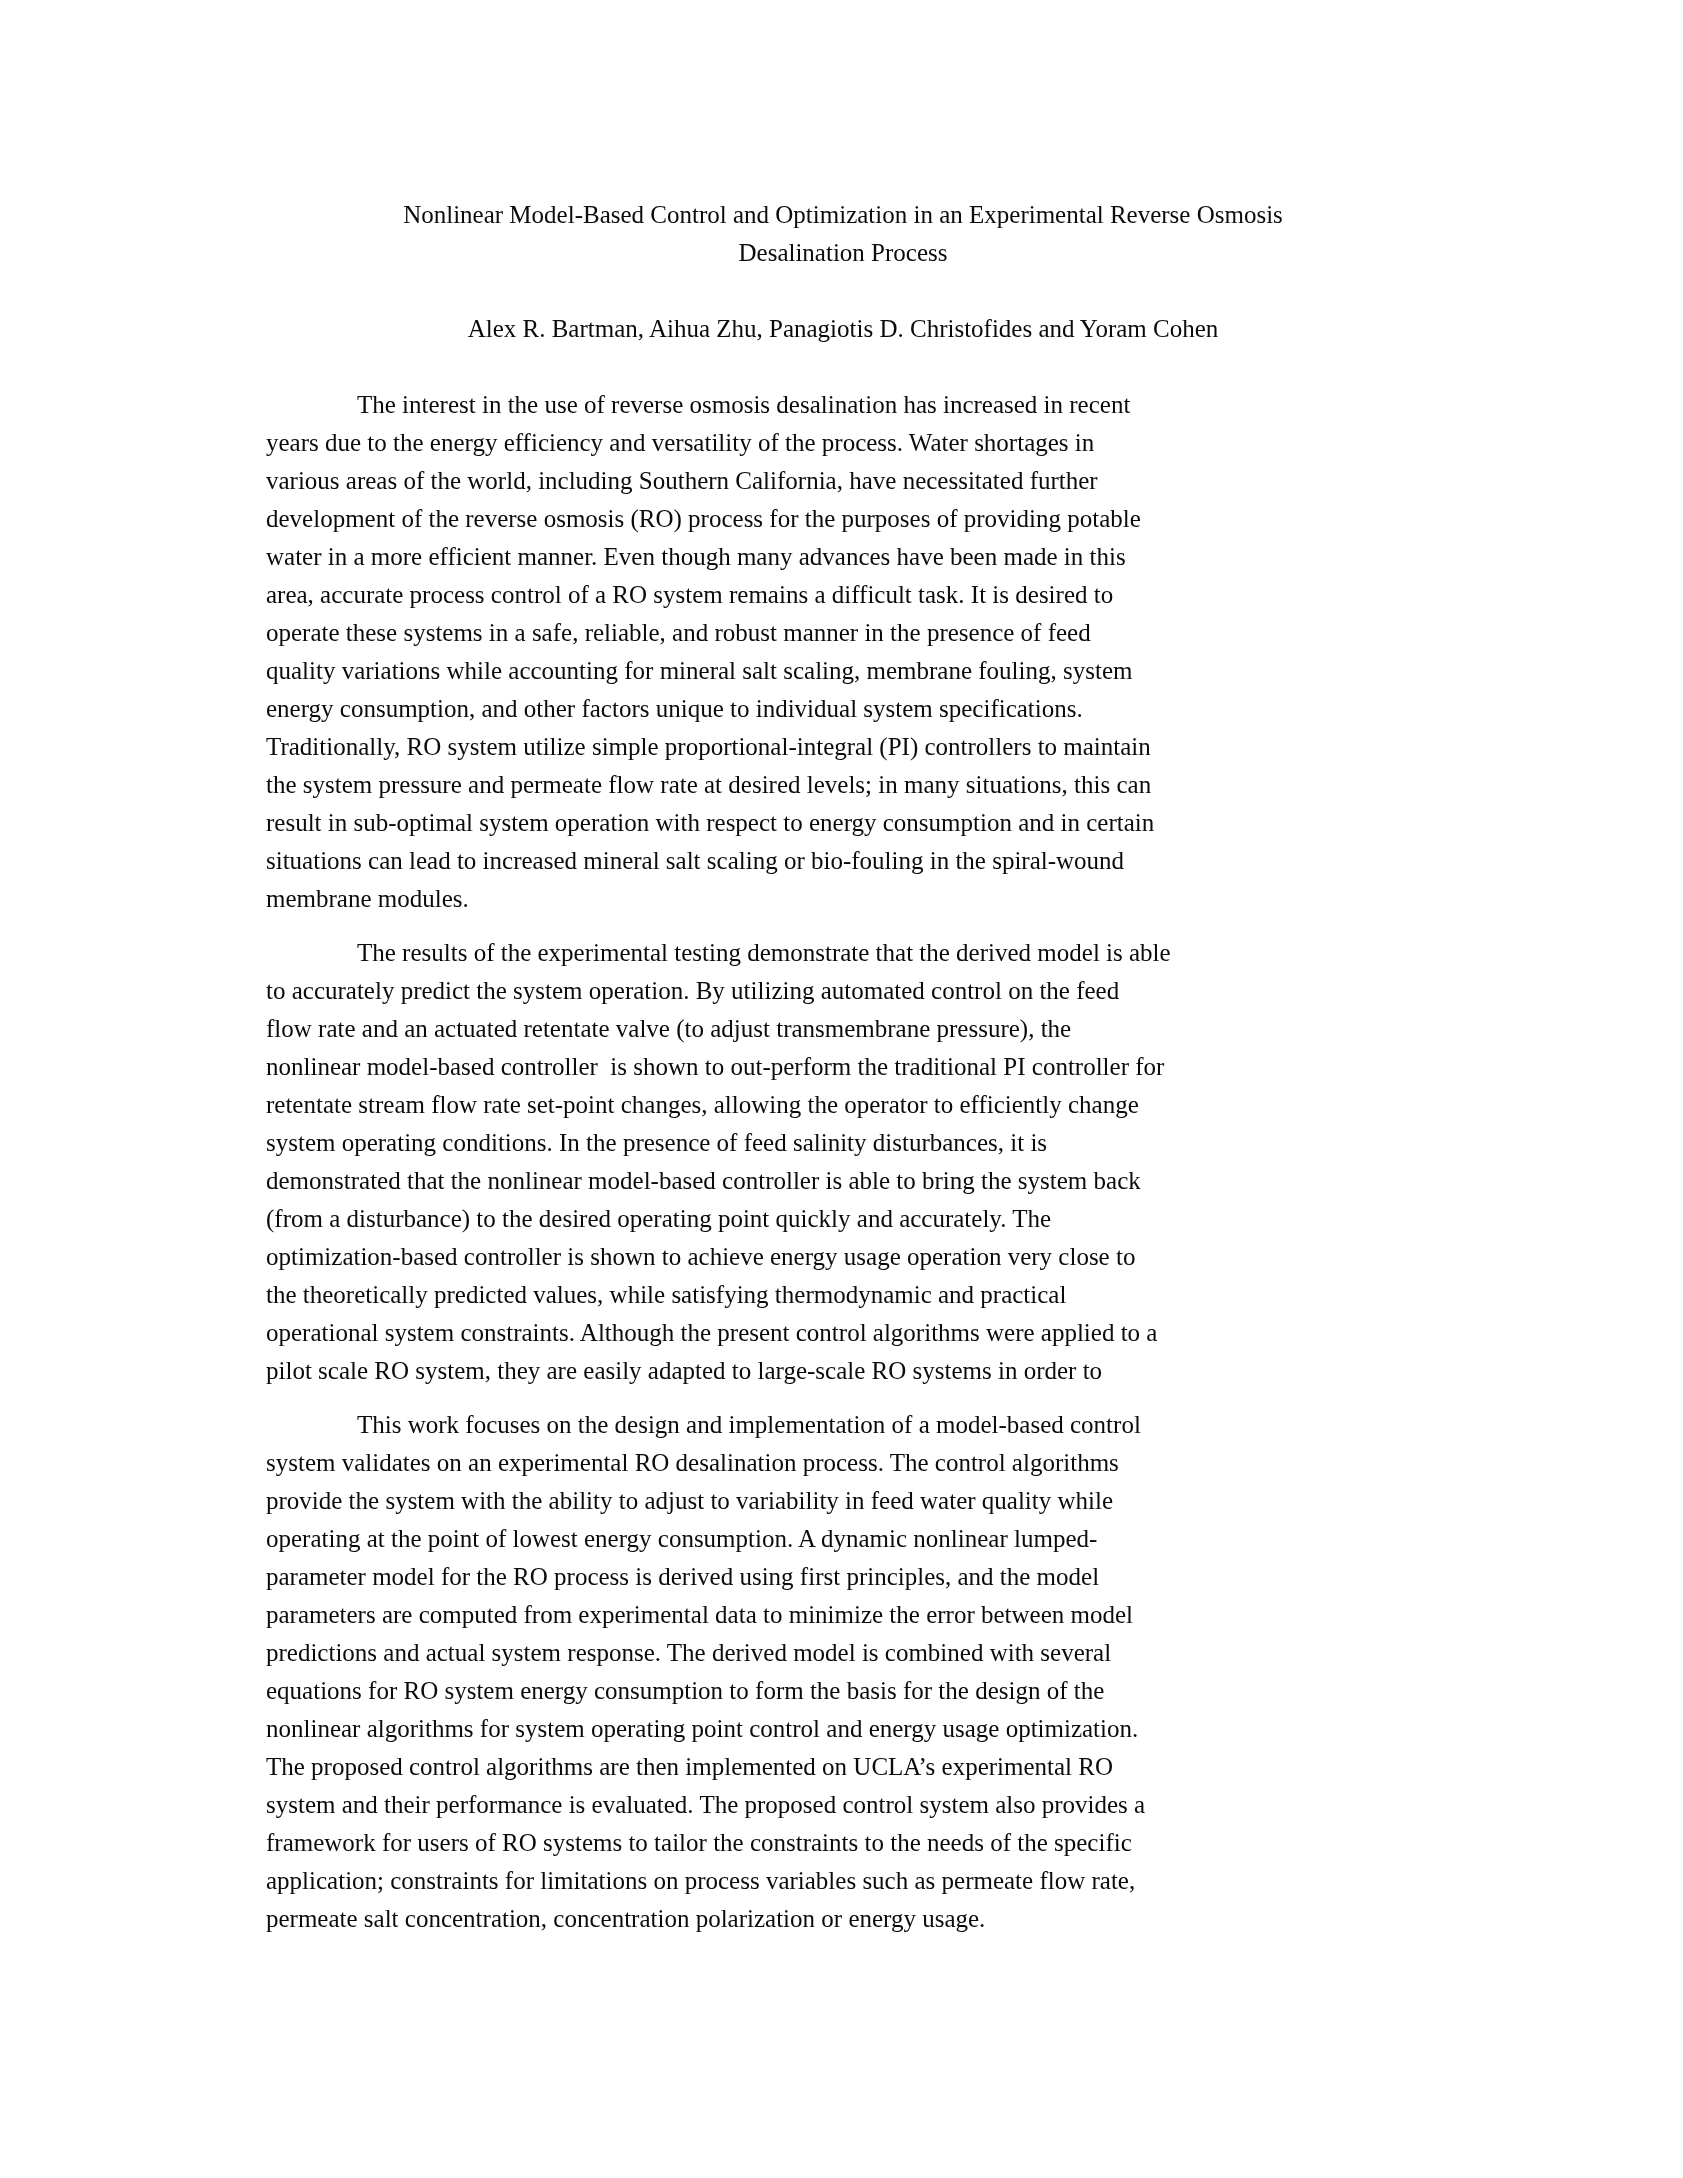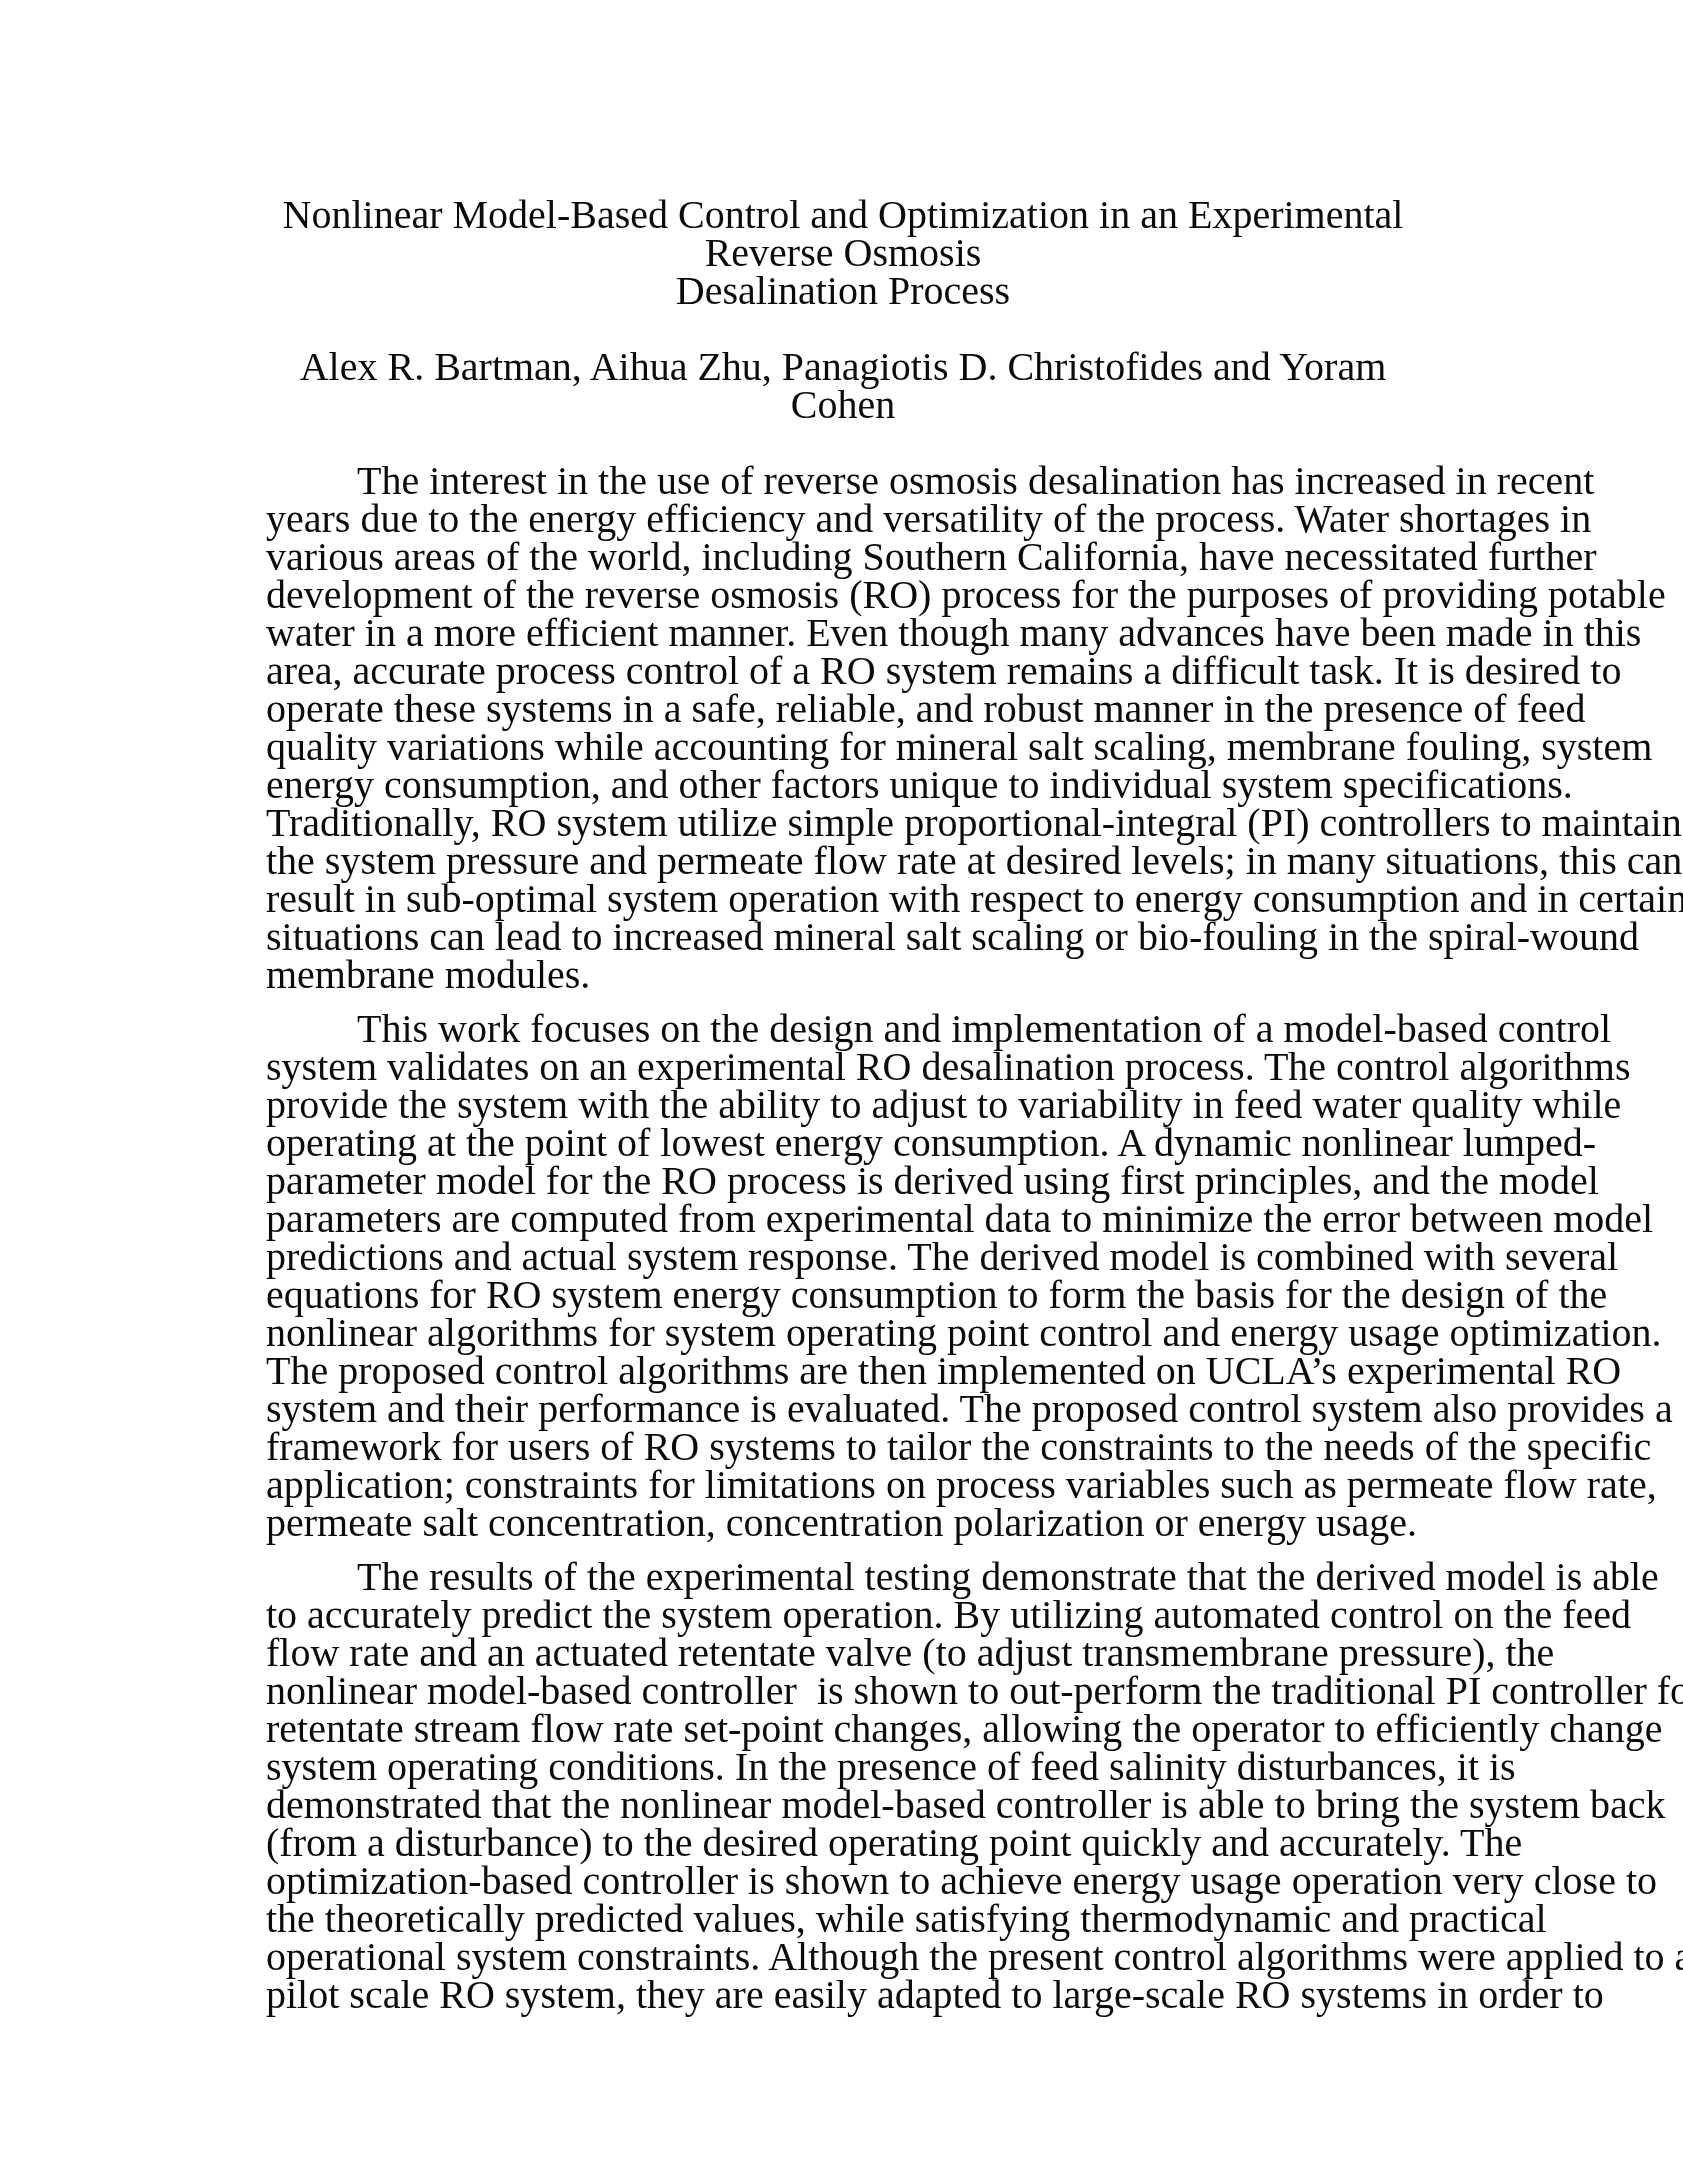--- a/index.html
+++ b/index.html
@@ -21,21 +21,21 @@
     width: 1683px;
     height: 2178px;
     background: #ffffff;
     overflow: hidden;
   }
   .content {
     position: absolute;
     left: 250px;
     top: 196px;
     width: 1186px;
-    font-size: 40px;
+    font-size: 25px;
     line-height: 38px;
   }
   .title {
     margin: 0 0 38px 0;
     font-size: inherit;
     font-weight: normal;
     text-align: center;
     white-space: pre-line;
   }
   .authors {
@@ -64,41 +64,41 @@
 water in a more efficient manner. Even though many advances have been made in this
 area, accurate process control of a RO system remains a difficult task. It is desired to
 operate these systems in a safe, reliable, and robust manner in the presence of feed
 quality variations while accounting for mineral salt scaling, membrane fouling, system
 energy consumption, and other factors unique to individual system specifications.
 Traditionally, RO system utilize simple proportional-integral (PI) controllers to maintain
 the system pressure and permeate flow rate at desired levels; in many situations, this can
 result in sub-optimal system operation with respect to energy consumption and in certain
 situations can lead to increased mineral salt scaling or bio-fouling in the spiral-wound
 membrane modules.</p>
+    <p class="para">The results of the experimental testing demonstrate that the derived model is able
+to accurately predict the system operation. By utilizing automated control on the feed
+flow rate and an actuated retentate valve (to adjust transmembrane pressure), the
+nonlinear model-based controller  is shown to out-perform the traditional PI controller for
+retentate stream flow rate set-point changes, allowing the operator to efficiently change
+system operating conditions. In the presence of feed salinity disturbances, it is
+demonstrated that the nonlinear model-based controller is able to bring the system back
+(from a disturbance) to the desired operating point quickly and accurately. The
+optimization-based controller is shown to achieve energy usage operation very close to
+the theoretically predicted values, while satisfying thermodynamic and practical
+operational system constraints. Although the present control algorithms were applied to a
+pilot scale RO system, they are easily adapted to large-scale RO systems in order to</p>
     <p class="para">This work focuses on the design and implementation of a model-based control
 system validates on an experimental RO desalination process. The control algorithms
 provide the system with the ability to adjust to variability in feed water quality while
 operating at the point of lowest energy consumption. A dynamic nonlinear lumped-
 parameter model for the RO process is derived using first principles, and the model
 parameters are computed from experimental data to minimize the error between model
 predictions and actual system response. The derived model is combined with several
 equations for RO system energy consumption to form the basis for the design of the
 nonlinear algorithms for system operating point control and energy usage optimization.
 The proposed control algorithms are then implemented on UCLA’s experimental RO
 system and their performance is evaluated. The proposed control system also provides a
 framework for users of RO systems to tailor the constraints to the needs of the specific
 application; constraints for limitations on process variables such as permeate flow rate,
 permeate salt concentration, concentration polarization or energy usage.</p>
-    <p class="para">The results of the experimental testing demonstrate that the derived model is able
-to accurately predict the system operation. By utilizing automated control on the feed
-flow rate and an actuated retentate valve (to adjust transmembrane pressure), the
-nonlinear model-based controller  is shown to out-perform the traditional PI controller for
-retentate stream flow rate set-point changes, allowing the operator to efficiently change
-system operating conditions. In the presence of feed salinity disturbances, it is
-demonstrated that the nonlinear model-based controller is able to bring the system back
-(from a disturbance) to the desired operating point quickly and accurately. The
-optimization-based controller is shown to achieve energy usage operation very close to
-the theoretically predicted values, while satisfying thermodynamic and practical
-operational system constraints. Although the present control algorithms were applied to a
-pilot scale RO system, they are easily adapted to large-scale RO systems in order to</p>
   </div>
 </div>
 
 
 </body></html>

